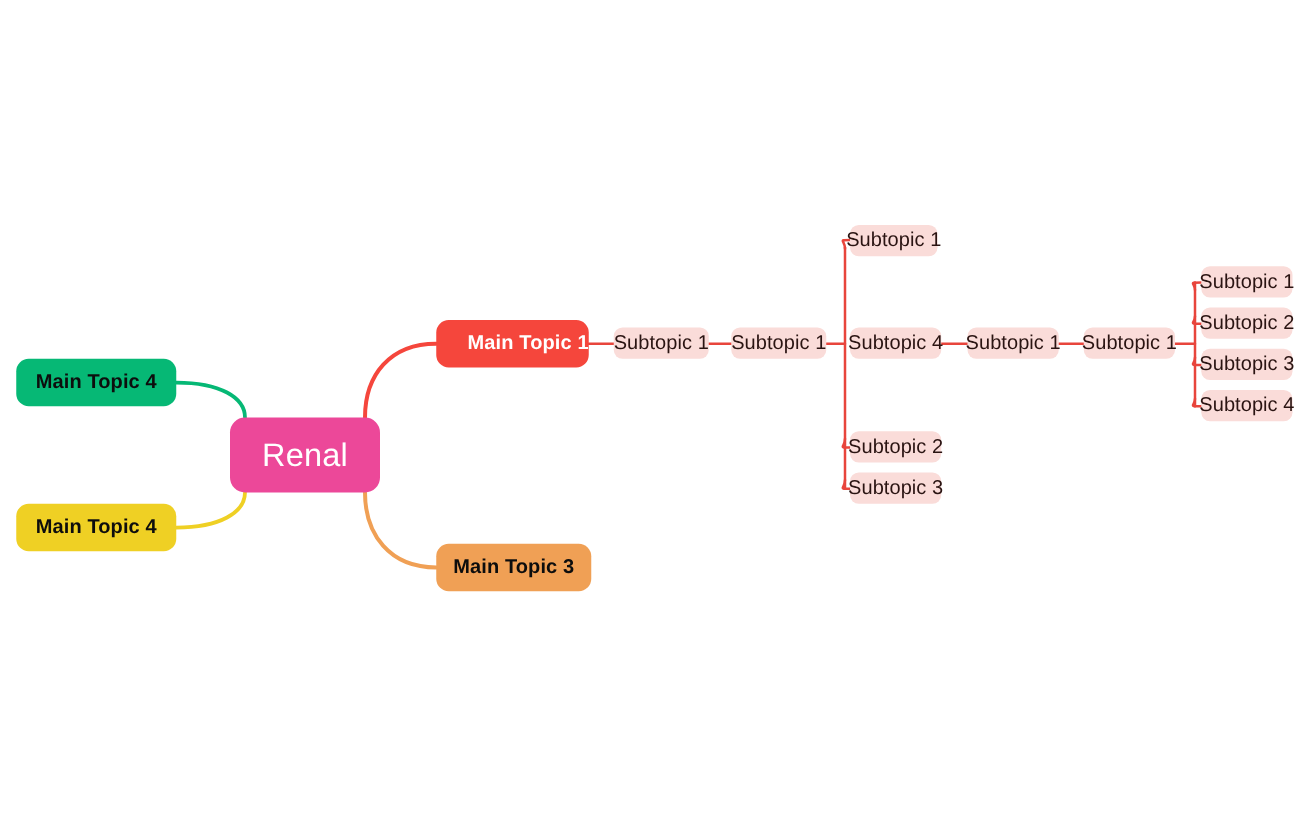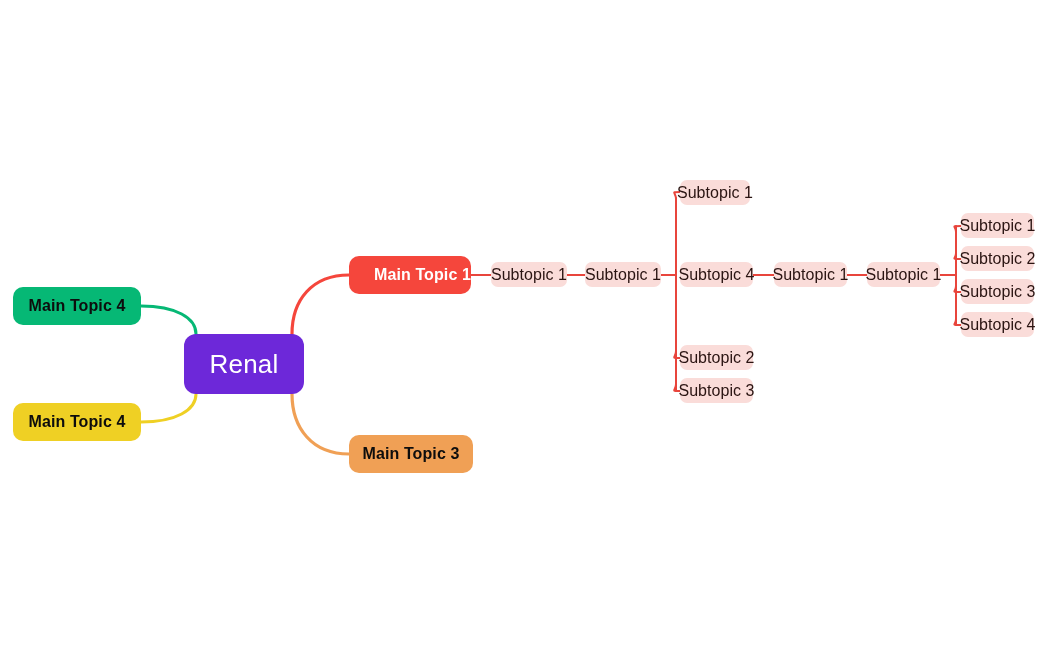--- a/index.html
+++ b/index.html
@@ -74,21 +74,21 @@
       <path d="M 847 275 L 867 275" fill="none" stroke="#e8453c" stroke-width="2" stroke-linecap="round" stroke-linejoin="round"></path>
       <path d="M 940 275 L 956 275" fill="none" stroke="#e8453c" stroke-width="2" stroke-linecap="round" stroke-linejoin="round"></path>
       <path d="M 956 226 L 956 325" fill="none" stroke="#e8453c" stroke-width="2" stroke-linecap="round" stroke-linejoin="round"></path>
       <path d="M 956 232 C 956 226 950 226 961 226" fill="none" stroke="#e8453c" stroke-width="2" stroke-linecap="round" stroke-linejoin="round"></path>
       <path d="M 956 253 C 956 259 950 259 961 259" fill="none" stroke="#e8453c" stroke-width="2" stroke-linecap="round" stroke-linejoin="round"></path>
       <path d="M 956 286 C 956 292 950 292 961 292" fill="none" stroke="#e8453c" stroke-width="2" stroke-linecap="round" stroke-linejoin="round"></path>
       <path d="M 956 319 C 956 325 950 325 961 325" fill="none" stroke="#e8453c" stroke-width="2" stroke-linecap="round" stroke-linejoin="round"></path>
     </svg>
 
   <div id="nodes-layer">
-      <div class="node node-root" style="left: 184px; top: 334px; width: 120px; height: 60px; background: #6d28d9; color: rgb(255, 255, 255);">
+      <div class="node node-root" style="left: 184px; top: 334px; width: 120px; height: 60px; background: #ec4899; color: rgb(255, 255, 255);">
         <span>Renal</span>
       </div>
       <div class="node node-main" style="left: 13px; top: 287px; width: 128px; height: 38px; background: rgb(6, 184, 117); color: rgb(13, 13, 13);">
         <span>Main Topic 4</span>
       </div>
       <div class="node node-main" style="left: 13px; top: 403px; width: 128px; height: 38px; background: rgb(239, 208, 36); color: rgb(13, 13, 13);">
         <span>Main Topic 4</span>
       </div>
       <div class="node node-main" style="left: 349px; top: 256px; width: 122px; height: 38px; background: rgb(245, 70, 60); color: rgb(255, 255, 255); padding-left: 25px;">
         <span>Main Topic 1</span>

